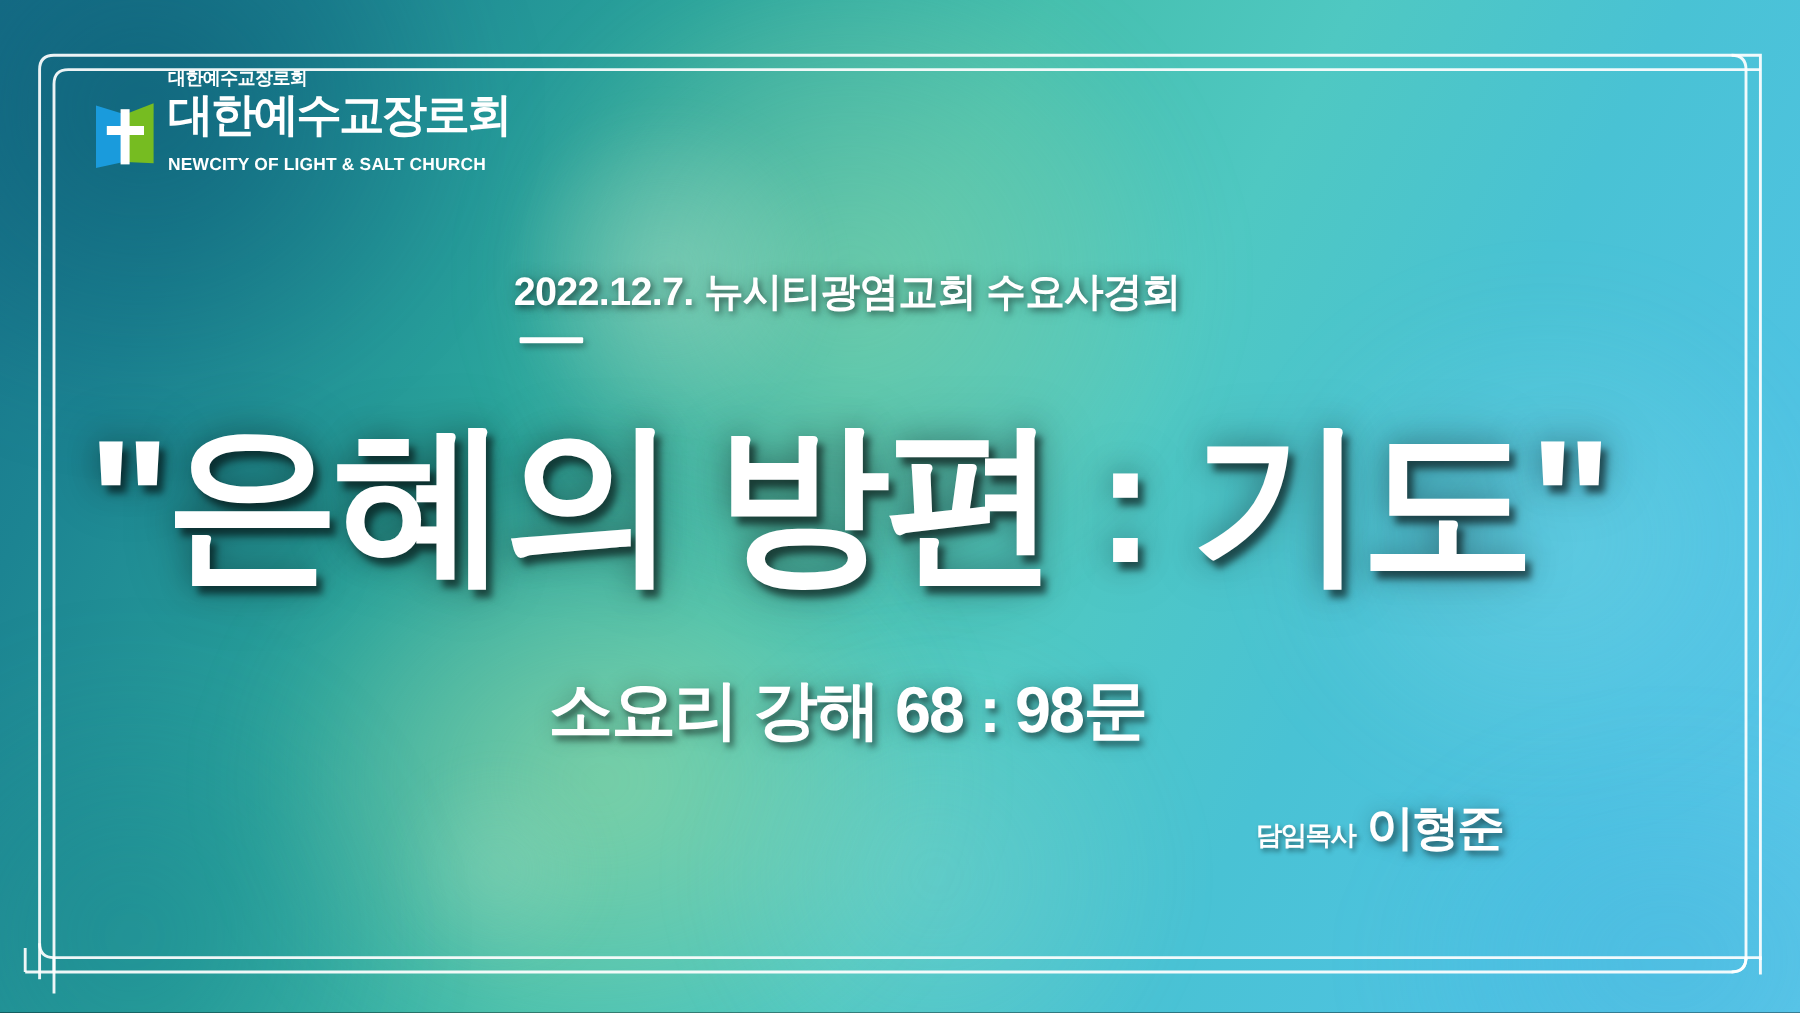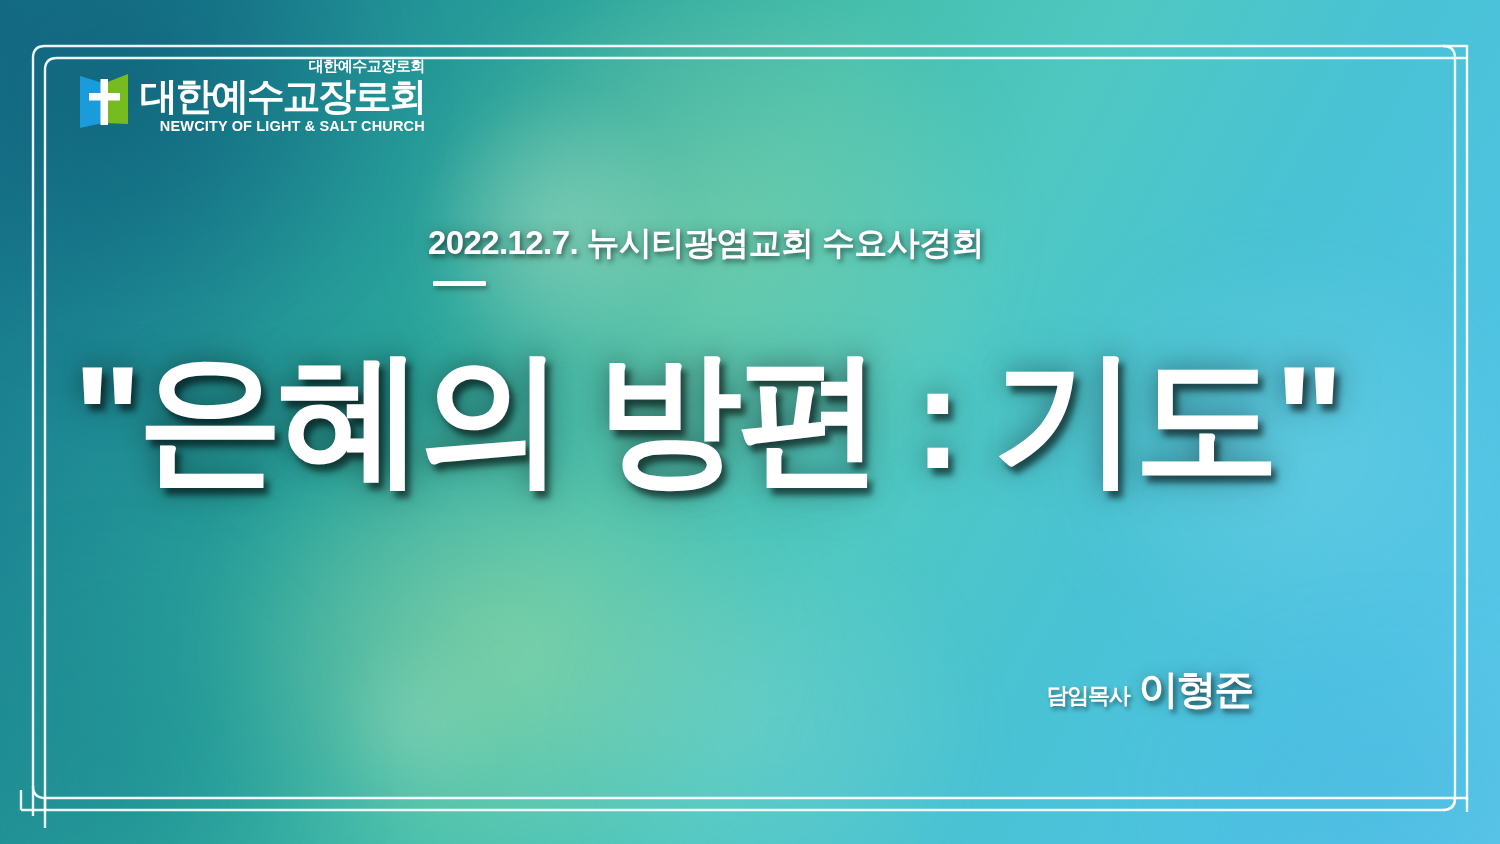--- a/index.html
+++ b/index.html
@@ -112,21 +112,20 @@
     height: 66px;
     position: relative;
     flex: none;
     margin-bottom: 3px;
   }
   .logo-mark svg { display: block; }
   .logo-text {
     display: flex;
     flex-direction: column;
     justify-content: flex-end;
-    align-items: flex-end;
   }
   .logo-denom {
     color: #ffffff;
     font-size: 15px;
     font-weight: bold;
     letter-spacing: -0.5px;
     line-height: 1.1;
     margin-bottom: 2px;
     white-space: nowrap;
   }
@@ -137,21 +136,21 @@
     letter-spacing: -2.4px;
     line-height: 1.0;
     white-space: nowrap;
   }
   .logo-en {
     color: #ffffff;
     font-size: 14.5px;
     font-weight: bold;
     letter-spacing: 0.15px;
     line-height: 1.2;
-    margin-top: 3px;
+    margin-top: 15px;
     white-space: nowrap;
   }
 
   
   .content {
     position: absolute;
     left: 0;
     top: 0;
     width: 1412px;
     height: 844px;
@@ -293,19 +292,20 @@
       <div class="logo-denom">대한예수교장로회</div>
       <div class="logo-name">대한예수교장로회</div>
       <div class="logo-en">NEWCITY OF LIGHT &amp; SALT CHURCH</div>
     </div>
   </div>
 
   <div class="content">
     <div class="eventline">2022.12.7. 뉴시티광염교회 수요사경회</div>
     <div class="divider"></div>
     <div class="maintitle">"은혜의 방편 : 기도"</div>
+    <div class="subtitle">소요리 강해 68 : 98문</div>
     <div class="speaker">
       <span class="speaker-role">담임목사</span>
       <span class="speaker-name">이형준</span>
     </div>
   </div>
 
 </div>
 
 </body></html>

